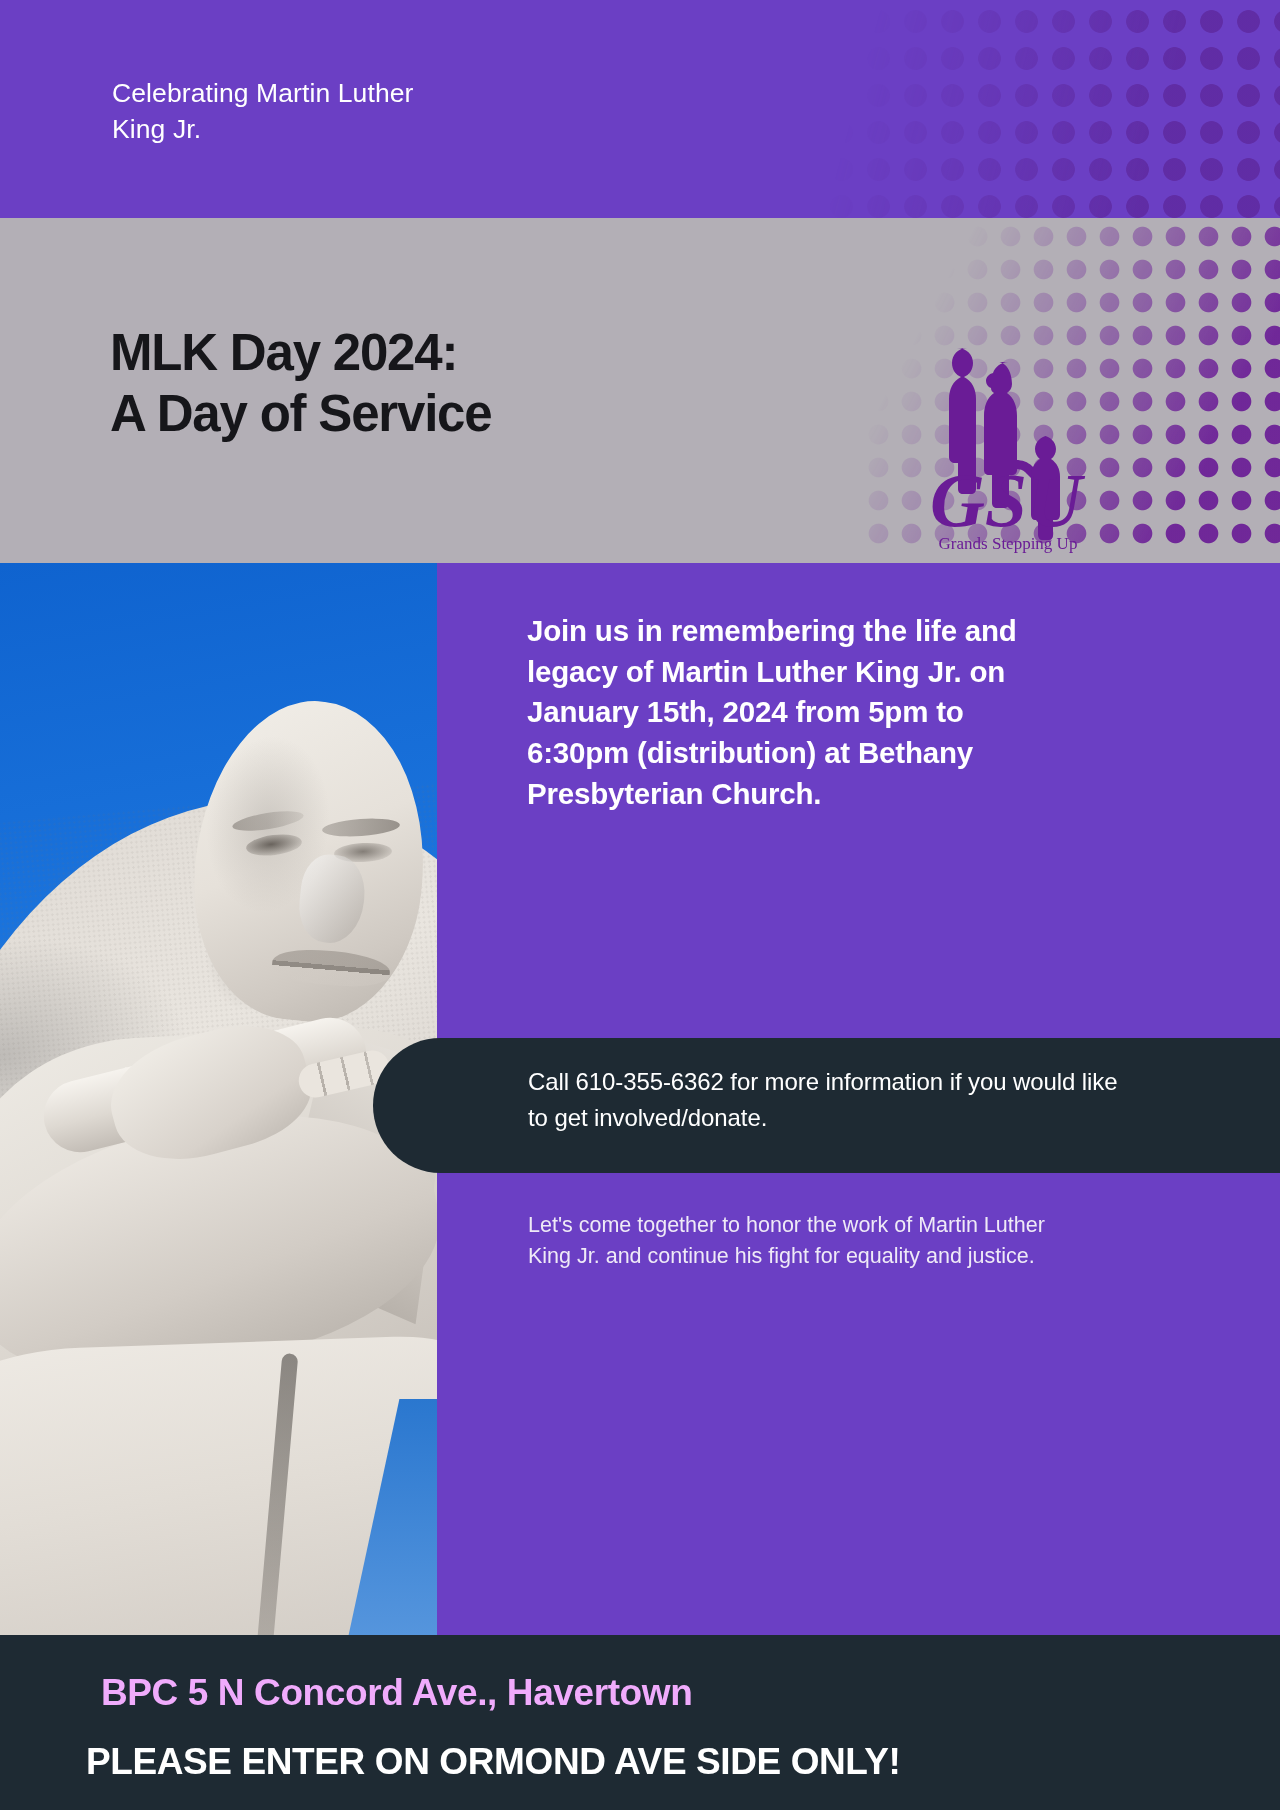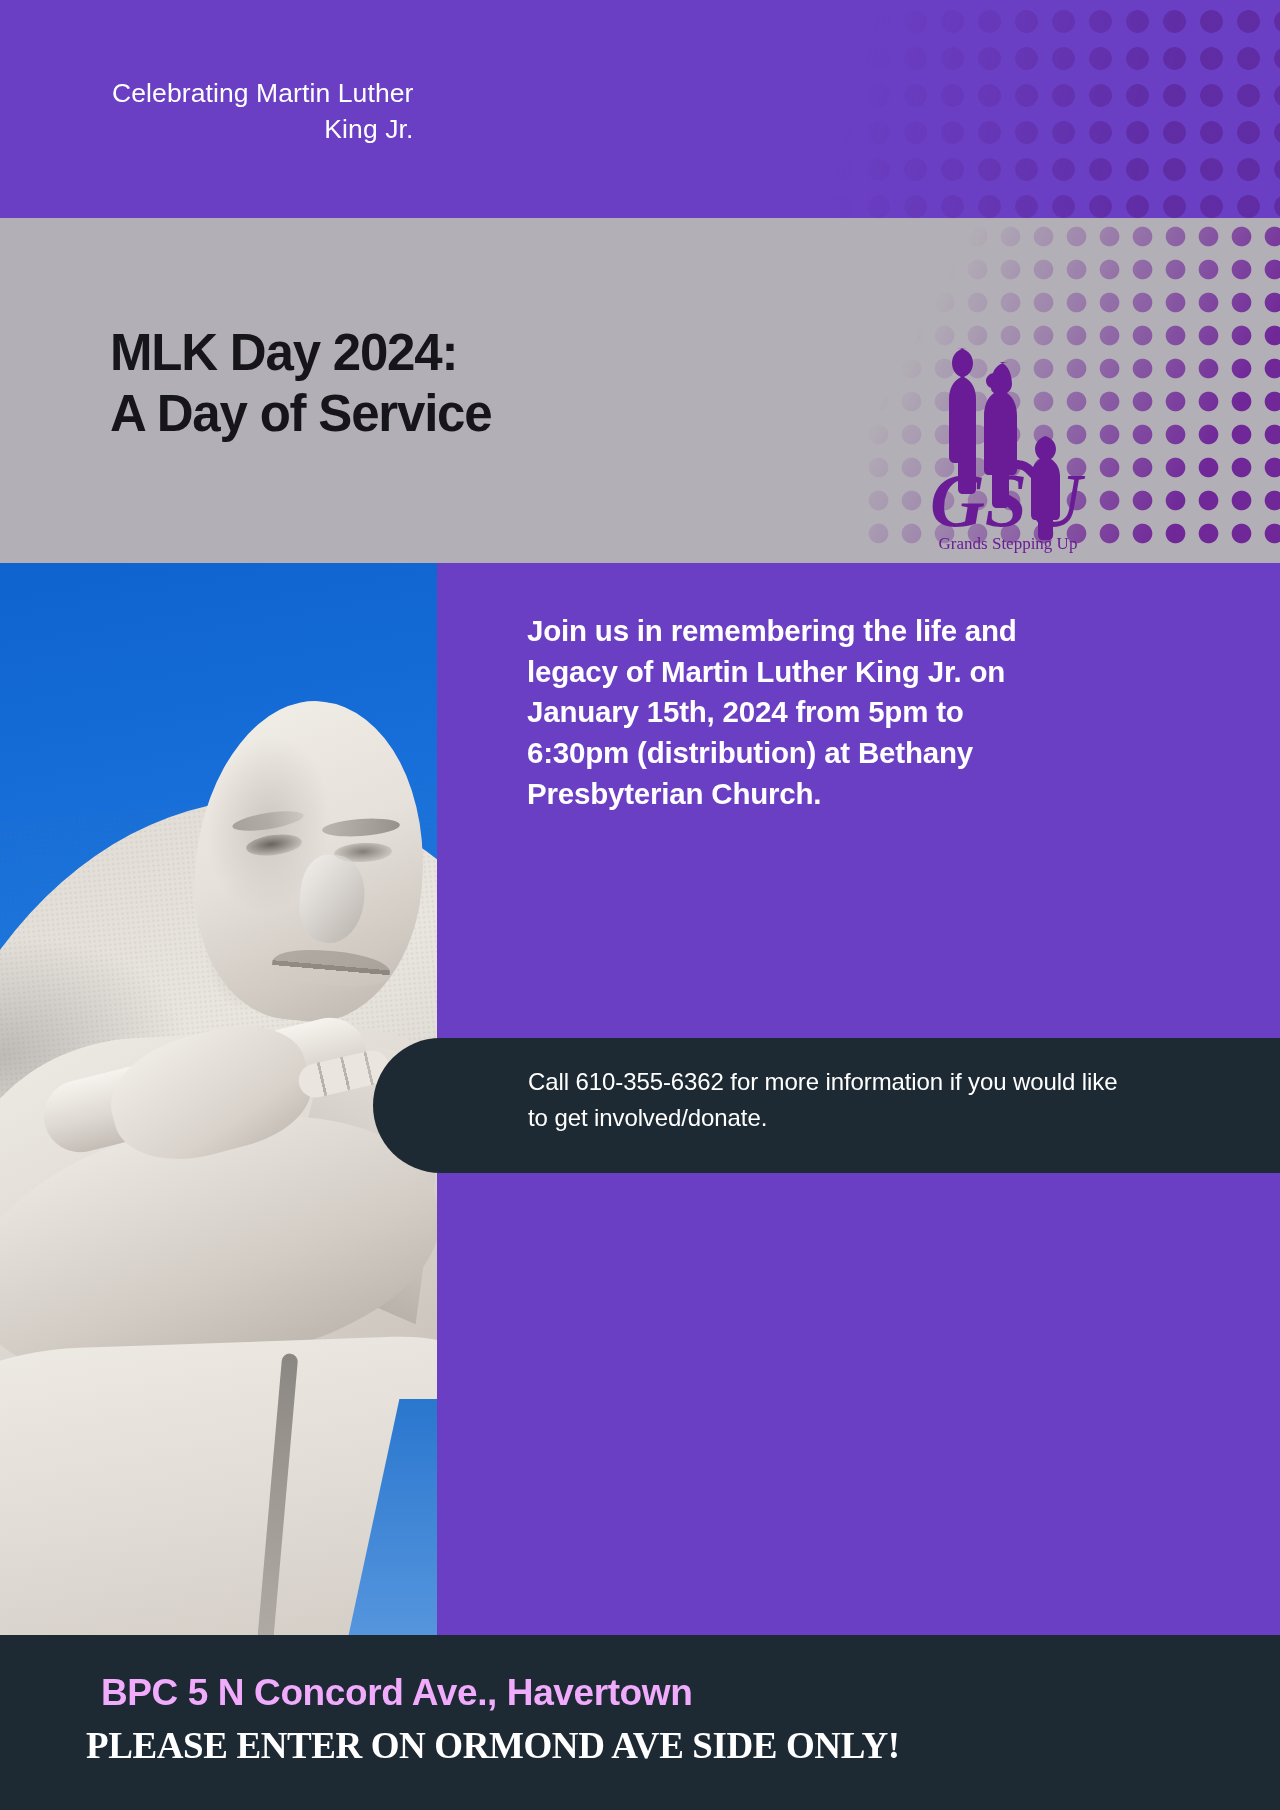--- a/index.html
+++ b/index.html
@@ -21,21 +21,21 @@
       radial-gradient(circle, rgba(88,30,140,.55) 42%, rgba(88,30,140,0) 45%);
     background-size:37px 37px;
     background-position:3px 3px;
     -webkit-mask-image:linear-gradient(105deg, rgba(0,0,0,0) 12%, rgba(0,0,0,.35) 34%, #000 72%);
     mask-image:linear-gradient(105deg, rgba(0,0,0,0) 12%, rgba(0,0,0,.35) 34%, #000 72%);
     pointer-events:none;
   }
   .kicker{
     position:absolute; left:112px; top:76px;
     color:#ffffff; font-size:26.5px; line-height:1.34;
-    font-weight:400; letter-spacing:.1px; white-space:pre-line;text-align:right;
+    font-weight:400; letter-spacing:.1px; white-space:pre-line;
   }
 
   
   .title-band{
     position:absolute; left:0; top:218px; width:1280px; height:345px;
     background:#B3AFB6; overflow:hidden;
   }
   .title-dots{
     position:absolute; right:0; top:0; width:420px; height:330px;
     background-image:
@@ -232,22 +232,22 @@
   
   .footer{
     position:absolute; left:0; top:1635px; width:1280px; height:175px;
     background:#1E2A33;
   }
   .footer-line1{
     position:absolute; left:101px; top:37px;
     color:#f0abfc; font-size:37px; font-weight:700; letter-spacing:-.4px;
   }
   .footer-line2{
-    position:absolute; left:86px; top:89px;
-    color:#ffffff; font-size:37px; font-weight:700; letter-spacing:-.4px;font-family:Liberation Serif, serif;
+    position:absolute; left:86px; top:106px;
+    color:#ffffff; font-size:37px; font-weight:700; letter-spacing:-.4px;
   }
 </style>
 </head>
 <body>
 
 <div class="header-band">
   <div class="header-dots"></div>
   <div class="kicker">Celebrating Martin Luther
 King Jr.</div>
 </div>
@@ -298,20 +298,21 @@
   <div class="scroll"></div>
   <div class="hand"></div>
   <div class="fingers"></div>
   <div class="coat-lower"></div>
   <div class="coat-seam"></div>
   <div class="sky-wedge"></div>
 </div>
 
 <div class="content">
   <p class="lede">Join us in remembering the life and legacy of Martin Luther King Jr. on January 15th, 2024 from 5pm to 6:30pm (distribution) at Bethany Presbyterian Church.</p>
+  <p class="closing">Let's come together to honor the work of Martin Luther King Jr. and continue his fight for equality and justice.</p>
 </div>
 
 <div class="callout">
   <p class="callout-text">Call 610-355-6362 for more information if you would like to get involved/donate.</p>
 </div>
 
 <div class="footer">
   <div class="footer-line1">BPC 5 N Concord Ave., Havertown</div>
   <div class="footer-line2">PLEASE ENTER ON ORMOND AVE SIDE ONLY!</div>
 </div>

